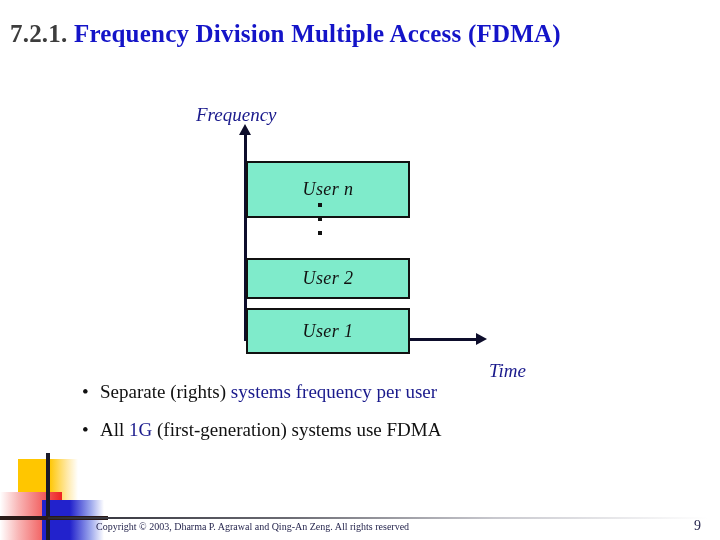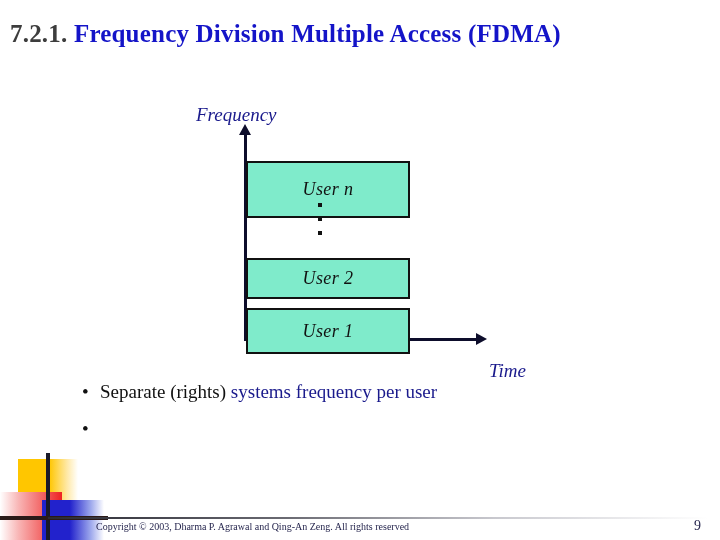--- a/index.html
+++ b/index.html
@@ -265,20 +265,21 @@
 
 <div id="bullets">
 
   <div class="bullet-row">
     <span class="bullet-dot">•</span>
     <span><span class="seg-black">Separate (rights) </span><span class="seg-blue">systems frequency per user</span></span>
   </div>
 
   <div class="bullet-row">
     <span class="bullet-dot">•</span>
+    <span><span class="seg-black">All </span><span class="seg-blue">1G</span><span class="seg-black"> (first-generation) systems use FDMA</span></span>
   </div>
 
 </div>
 
 <div id="footer-decoration">
   <div id="deco-yellow"></div>
   <div id="deco-red"></div>
   <div id="deco-blue"></div>
   <div id="deco-vline"></div>
   <div id="deco-hline"></div>

